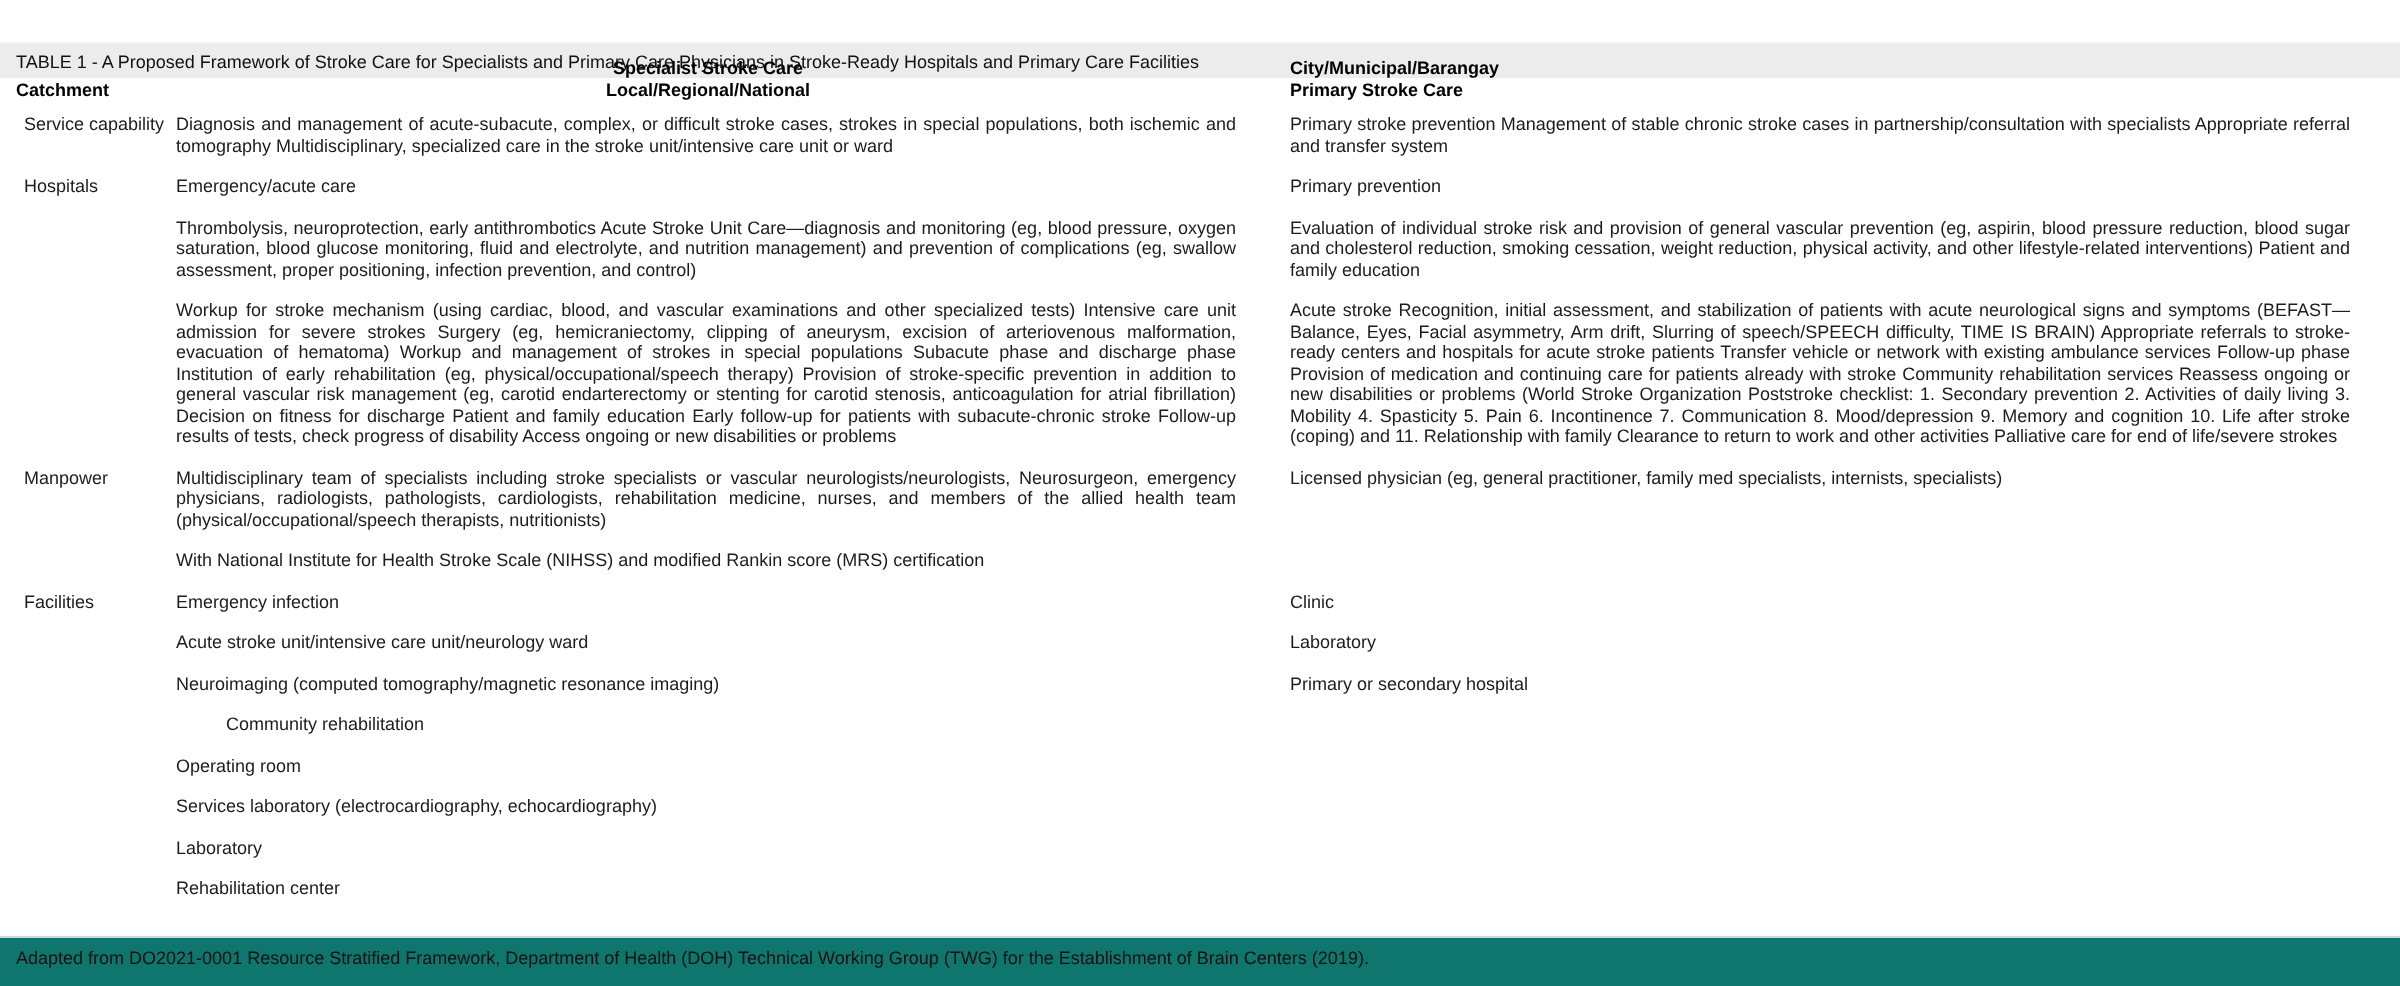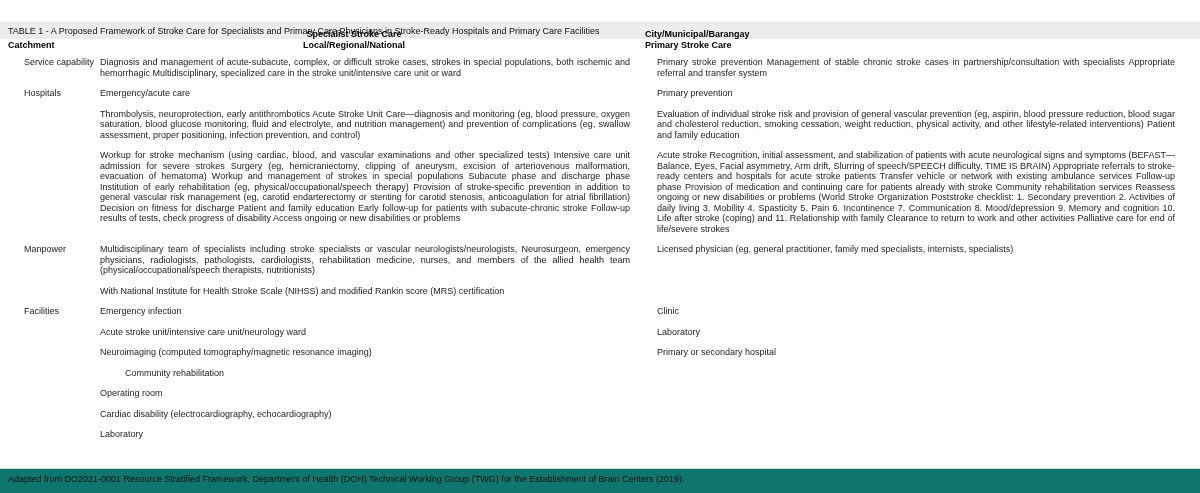--- a/index.html
+++ b/index.html
@@ -33,21 +33,21 @@
     overflow: hidden;
   }
   .grid-row {
     display: grid;
     grid-template-columns: 80px 532px 1fr;
   }
   .thead { margin-bottom: 7px; }
   .th { font-weight: bold; color: #000; }
   .th-center { text-align: center; }
   .th-catchment { align-self: end; }
-  .row { margin-bottom: 10px; margin-left: 12px; }
+  .row { margin-bottom: 10px; }
   .cell-catchment { padding-left: 4px; }
   .cell-specialist { text-align: justify; padding-right: 2px; }
   .cell-primary { padding-left: 25px; text-align: justify; }
   .footer-bar {
     position: absolute;
     left: 0; right: 0; bottom: 0;
     height: 25px;
     background: #0f766e;
     border-top: 1px solid #d5d5d5;
     box-sizing: border-box;
@@ -74,21 +74,21 @@
       </div>
       <div class="th th-center cell-primary">
         <div>City/Municipal/Barangay</div>
         <div>Primary Stroke Care</div>
       </div>
     </div>
 
     <div>
   <div class="grid-row row">
     <div class="cell-catchment">Service capability</div>
-    <div class="cell-specialist">Diagnosis and management of acute-subacute, complex, or difficult stroke cases, strokes in special populations, both ischemic and hemorrhagic Multidisciplinary, specialized care in the stroke unit/intensive care unit or ward</div>
+    <div class="cell-specialist">Diagnosis and management of acute-subacute, complex, or difficult stroke cases, strokes in special populations, both ischemic and tomography Multidisciplinary, specialized care in the stroke unit/intensive care unit or ward</div>
     <div class="cell-primary">Primary stroke prevention Management of stable chronic stroke cases in partnership/consultation with specialists Appropriate referral and transfer system</div>
   </div>
 
   <div class="grid-row row">
     <div class="cell-catchment">Hospitals</div>
     <div class="cell-specialist">Emergency/acute care</div>
     <div class="cell-primary">Primary prevention</div>
   </div>
 
   <div class="grid-row row">
@@ -139,32 +139,33 @@
   </div>
 
   <div class="grid-row row">
     <div class="cell-catchment"></div>
     <div class="cell-specialist">Operating room</div>
     <div class="cell-primary"></div>
   </div>
 
   <div class="grid-row row">
     <div class="cell-catchment"></div>
-    <div class="cell-specialist">Cardiac disability (electrocardiography, echocardiography)</div>
+    <div class="cell-specialist">Services laboratory (electrocardiography, echocardiography)</div>
     <div class="cell-primary"></div>
   </div>
 
   <div class="grid-row row">
     <div class="cell-catchment"></div>
     <div class="cell-specialist">Laboratory</div>
     <div class="cell-primary"></div>
   </div>
 
   <div class="grid-row row">
     <div class="cell-catchment"></div>
+    <div class="cell-specialist">Rehabilitation center</div>
     <div class="cell-primary"></div>
   </div>
 </div>
 
   </div>
 
   <div class="footer-bar">
     <span>Adapted from DO2021-0001 Resource Stratified Framework, Department of Health (DOH) Technical Working Group (TWG) for the Establishment of Brain Centers (2019).</span>
   </div>
 

